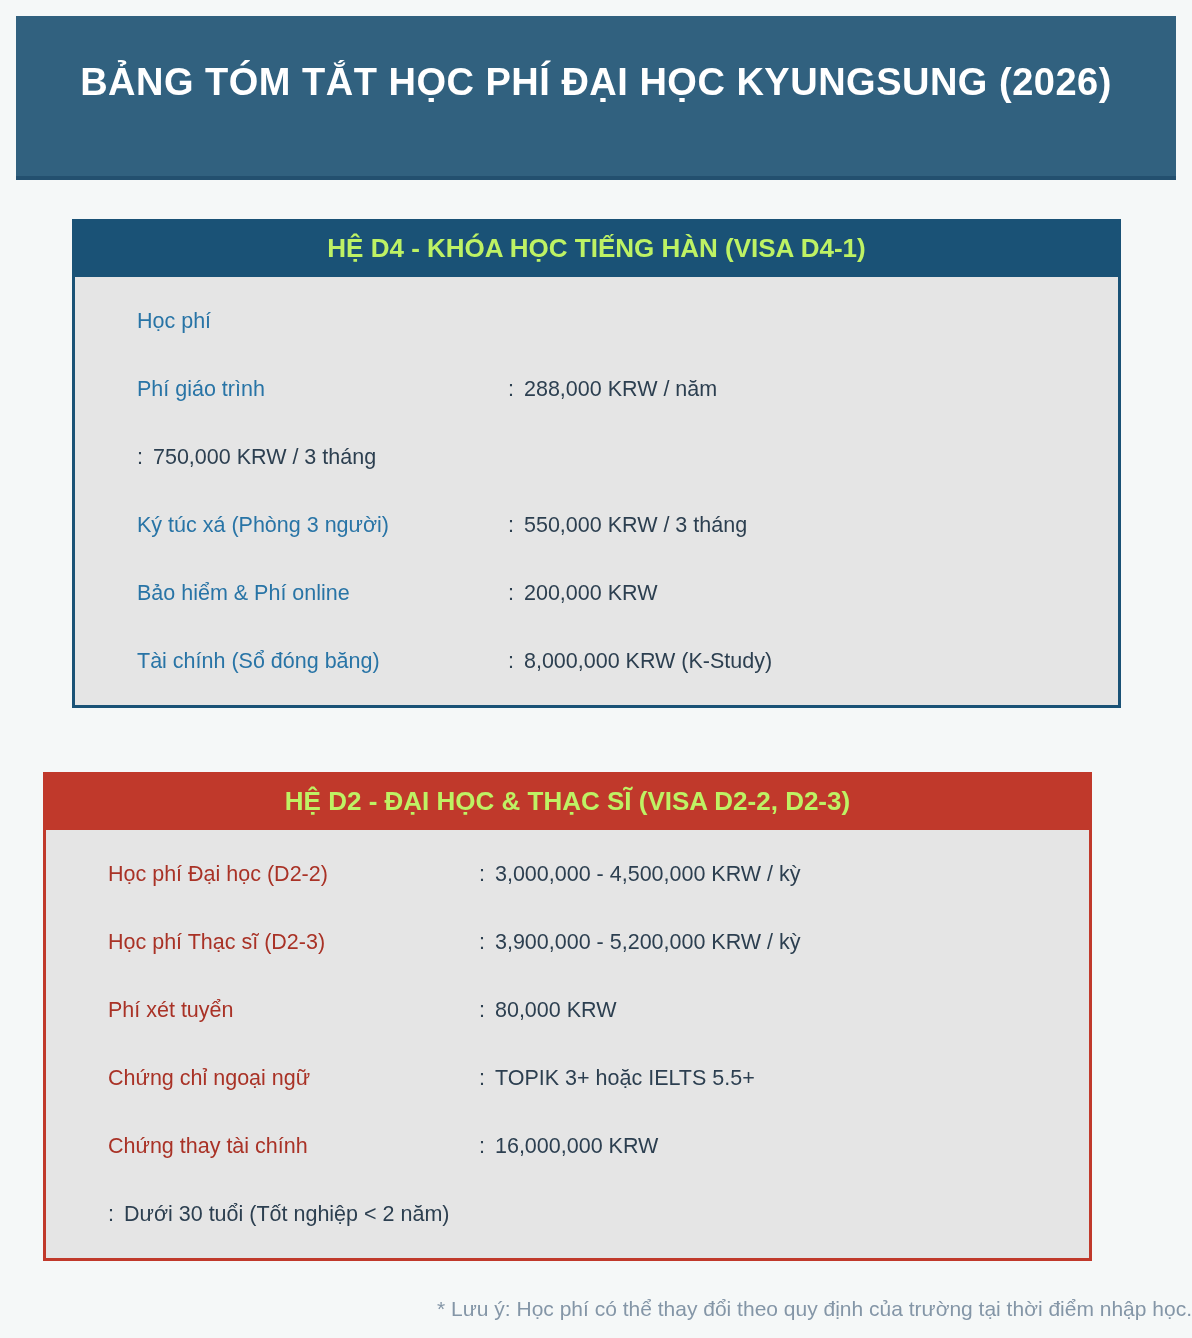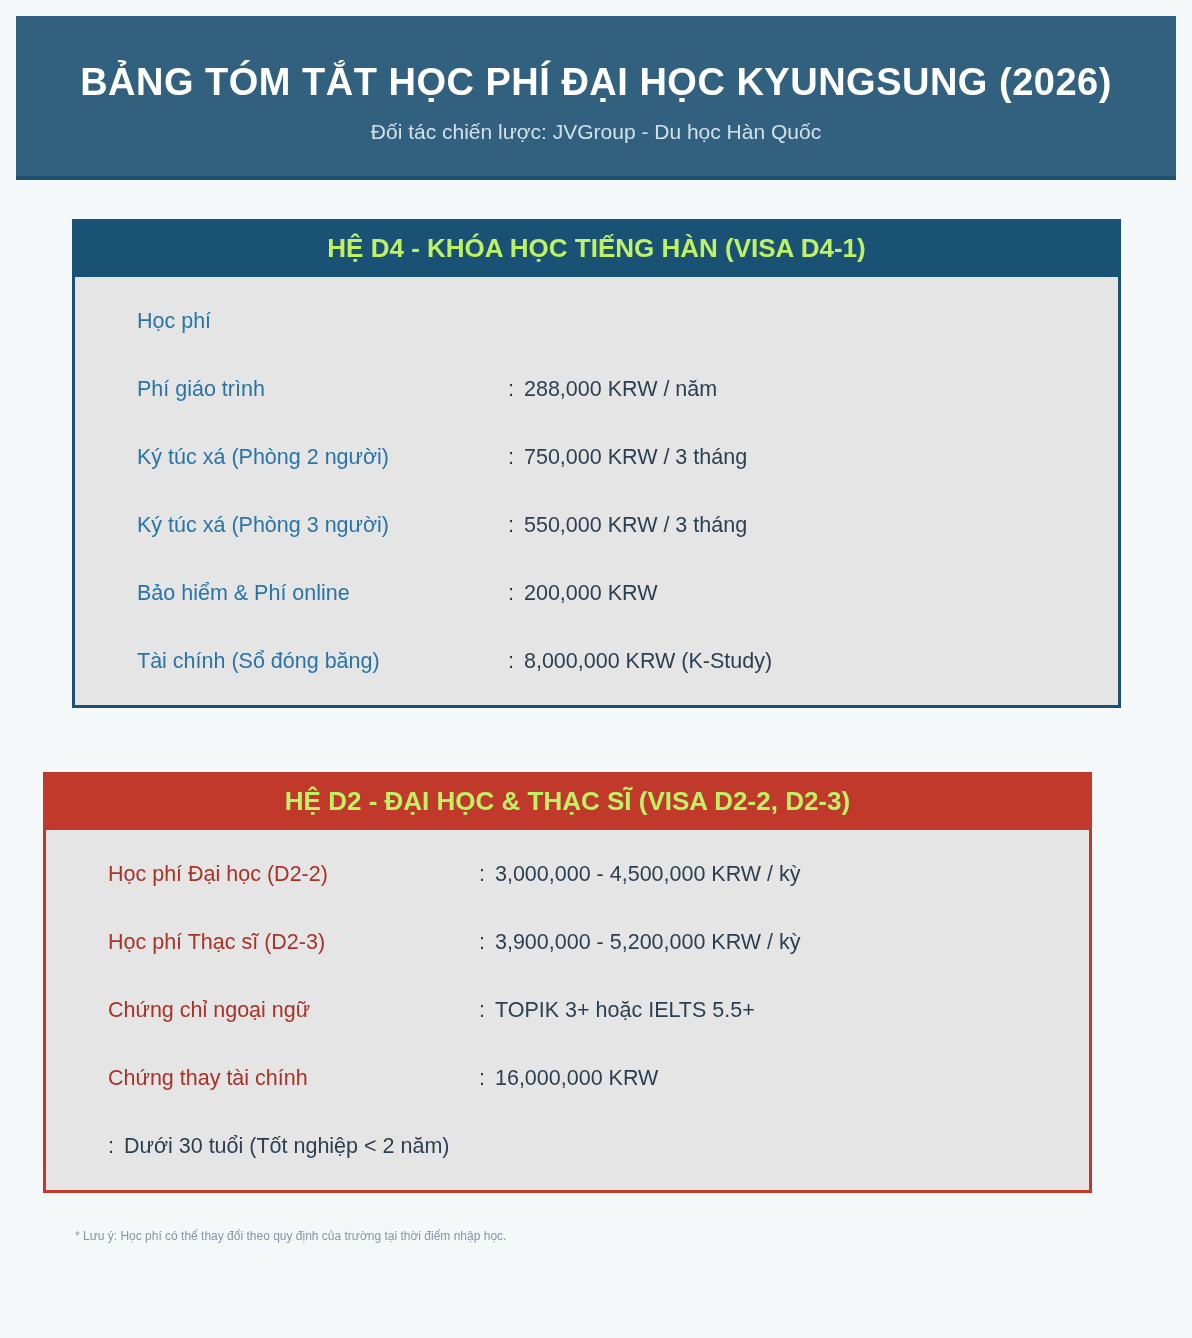--- a/index.html
+++ b/index.html
@@ -76,46 +76,45 @@
     color: #2c3f50;
     white-space: nowrap;
   }
   .row-value .colon {
     display: inline-block;
     margin-right: 10px;
   }
   
   .note {
     margin: 36px 0 0 75px;
-    font-size: 12px;
+    font-size: 21px;
     color: #8496a7;
+    text-align: right;
   }
 </style>
 </head>
 <body style="background: rgb(245, 248, 248);">
 
 <div class="page">
 
   <header class="banner" style="background: rgb(49, 97, 127); border-bottom-color: rgb(35, 80, 111);">
     <h1>BẢNG TÓM TẮT HỌC PHÍ ĐẠI HỌC KYUNGSUNG (2026)</h1>
-    <p>Đối tác chiến lược: JVGroup - Du học Hàn Quốc</p>
   </header>
 
   <section class="card" style="--accent: #1a5276; --label: #2874a6;">
     <div class="card-header">HỆ D4 - KHÓA HỌC TIẾNG HÀN (VISA D4-1)</div>
     <div class="card-body">
         <div class="row">
           <span class="row-label">Học phí</span>
         </div>
         <div class="row">
           <span class="row-label">Phí giáo trình</span>
           <span class="row-value"><span class="colon">:</span><span>288,000 KRW / năm</span></span>
         </div>
         <div class="row">
-          <span class="row-label">Ký túc xá (Phòng 2 người)</span>
           <span class="row-value"><span class="colon">:</span><span>750,000 KRW / 3 tháng</span></span>
         </div>
         <div class="row">
           <span class="row-label">Ký túc xá (Phòng 3 người)</span>
           <span class="row-value"><span class="colon">:</span><span>550,000 KRW / 3 tháng</span></span>
         </div>
         <div class="row">
           <span class="row-label">Bảo hiểm &amp; Phí online</span>
           <span class="row-value"><span class="colon">:</span><span>200,000 KRW</span></span>
         </div>
@@ -131,20 +130,24 @@
     <div class="card-body">
         <div class="row">
           <span class="row-label">Học phí Đại học (D2-2)</span>
           <span class="row-value"><span class="colon">:</span><span>3,000,000 - 4,500,000 KRW / kỳ</span></span>
         </div>
         <div class="row">
           <span class="row-label">Học phí Thạc sĩ (D2-3)</span>
           <span class="row-value"><span class="colon">:</span><span>3,900,000 - 5,200,000 KRW / kỳ</span></span>
         </div>
         <div class="row">
+          <span class="row-label">Phí xét tuyển</span>
+          <span class="row-value"><span class="colon">:</span><span>80,000 KRW</span></span>
+        </div>
+        <div class="row">
           <span class="row-label">Chứng chỉ ngoại ngữ</span>
           <span class="row-value"><span class="colon">:</span><span>TOPIK 3+ hoặc IELTS 5.5+</span></span>
         </div>
         <div class="row">
           <span class="row-label">Chứng thay tài chính</span>
           <span class="row-value"><span class="colon">:</span><span>16,000,000 KRW</span></span>
         </div>
         <div class="row">
           <span class="row-value"><span class="colon">:</span><span>Dưới 30 tuổi (Tốt nghiệp &lt; 2 năm)</span></span>
         </div>

